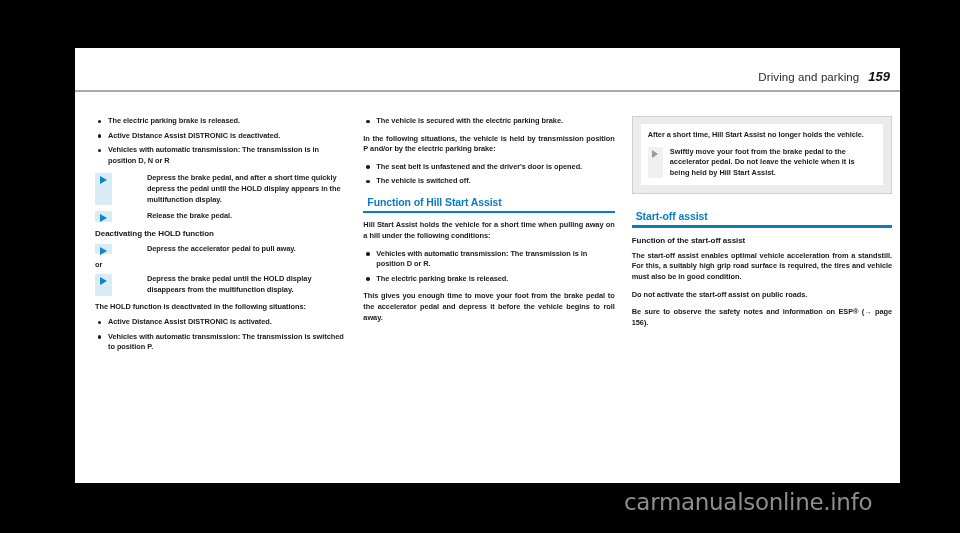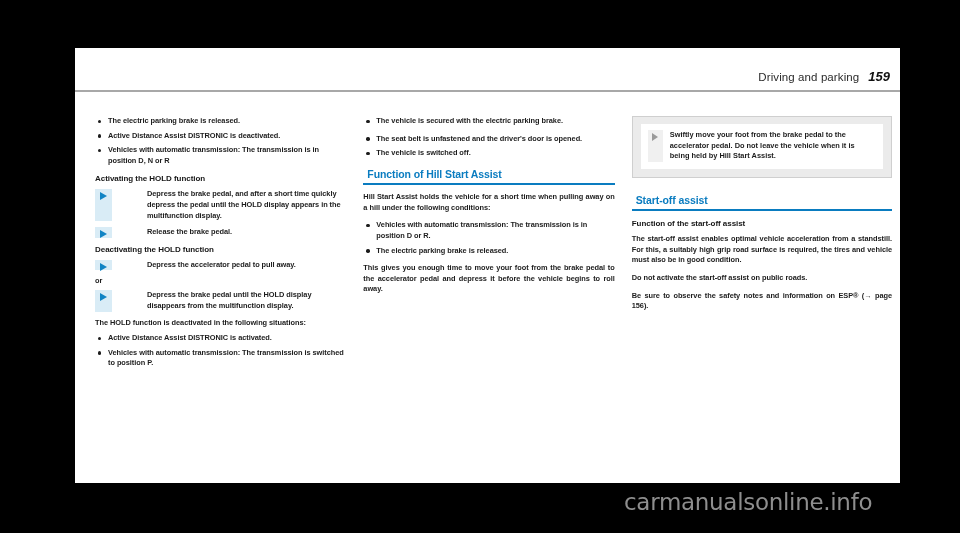--- a/index.html
+++ b/index.html
@@ -276,21 +276,20 @@
     <div id="cols">
 
       <div class="col">
 
         <ul class="bullets">
           <li>The electric parking brake is released.</li>
           <li>Active Distance Assist DISTRONIC is deactivated.</li>
           <li>Vehicles with automatic transmission: The transmission is in position D, N or R</li>
         </ul>
 
-        <div class="subhead">Activating the HOLD function</div>
 
         <div class="step">
           <div class="bar"></div>
           <div class="stxt">Depress the brake pedal, and after a short time quickly depress the pedal until the HOLD display appears in the multifunction display.</div>
         </div>
 
         <div class="step">
           <div class="bar"></div>
           <div class="stxt">Release the brake pedal.</div>
         </div>
@@ -316,20 +315,21 @@
           <li>Vehicles with automatic transmission: The transmission is switched to position P.</li>
         </ul>
       </div>
 
       <div class="col">
 
         <ul class="bullets">
           <li>The vehicle is secured with the electric parking brake.</li>
         </ul>
 
+        <div class="para">In the following situations, the vehicle is held by transmission position P and/or by the electric parking brake:</div>
 
         <ul class="bullets">
           <li>The seat belt is unfastened and the driver's door is opened.</li>
           <li>The vehicle is switched off.</li>
         </ul>
 
         <div class="sec-head">Function of Hill Start Assist</div>
         <div class="sec-rule"></div>
 
         <div class="para">Hill Start Assist holds the vehicle for a short time when pulling away on a hill under the following conditions:</div>
@@ -340,20 +340,21 @@
         </ul>
 
         <div class="para">This gives you enough time to move your foot from the brake pedal to the accelerator pedal and depress it before the vehicle begins to roll away.</div>
       </div>
 
       <div class="col col-3">
 
         <div class="warnbox">
 
           <div class="warn-body">
+            <div class="para">After a short time, Hill Start Assist no longer holds the vehicle.</div>
             <div class="warn-step">
               <div class="bar"></div>
               <div class="stxt">Swiftly move your foot from the brake pedal to the accelerator pedal. Do not leave the vehicle when it is being held by Hill Start Assist.</div>
             </div>
           </div>
         </div>
 
         <div class="sec-head">Start-off assist</div>
         <div class="sec-rule"></div>
 

